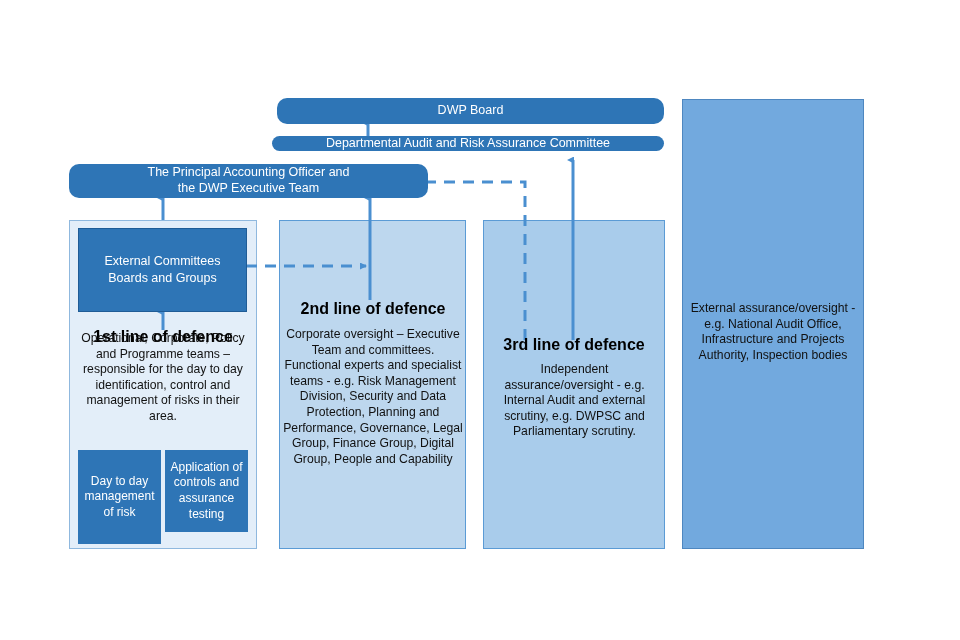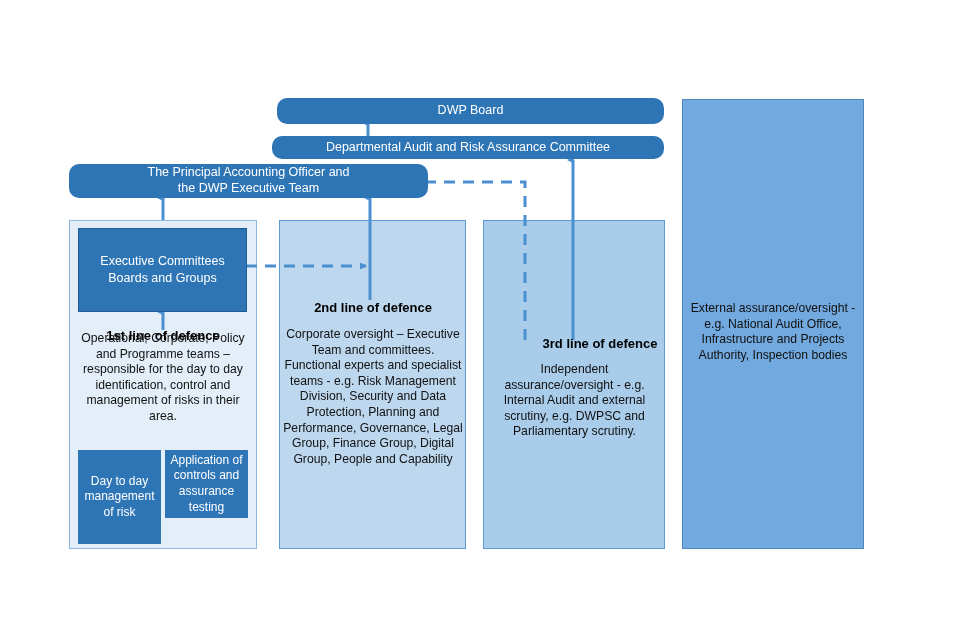--- a/index.html
+++ b/index.html
@@ -55,21 +55,21 @@
   }
 
   .body-text {
     color: #111111;
     font-size: 12.2px;
     line-height: 1.28;
     text-align: center;
   }
   .lead {
     color: #000000;
-    font-size: 13px;
+    font-size: 16px;
     font-weight: bold;
     text-align: center;
   }
 
   .subbox {
     background: #2E75B6;
     border: 1px solid #2E75B6;
     color: #ffffff;
     font-size: 12px;
     line-height: 1.3;
@@ -137,59 +137,59 @@
 
     <line x1="246" y1="266" x2="366" y2="266" stroke="#4A8FD0" stroke-width="3" stroke-dasharray="11 8" marker-end="url(#ah-right)"></line>
 
     <path d="M525,340 L525,182 L396,182" fill="none" stroke="#4A8FD0" stroke-width="3" stroke-dasharray="11 8" marker-end="url(#ah-left)"></path>
   </svg>
 
   <div class="abs darkbar" style="left:277px; top:98px; width:387px; height:26px;">
     <span>DWP Board</span>
   </div>
 
-  <div class="abs darkbar" style="left:272px; top:136px; width:392px; height:23px;">
+  <div class="abs darkbar" style="left:272px; top:136px; width:392px; height:15px;">
     <span>Departmental Audit and Risk Assurance Committee</span>
   </div>
 
   <div class="abs darkbar" style="left:69px; top:164px; width:359px; height:34px; white-space:pre-line;">
     <span>The Principal Accounting Officer and
 the DWP Executive Team</span>
   </div>
 
   <div class="abs execbox" style="left:78px; top:228px; width:169px; height:84px; white-space:pre-line;">
-    <span>Executive Committees
+    <span>External Committees
 Boards and Groups</span>
   </div>
 
   <div class="abs lead" style="left:72px; top:328px; width:182px;">
     <span>1st line of defence</span>
   </div>
 
   <div class="abs body-text" style="left:73px; top:331px; width:180px;">
     <span>Operational, Corporate, Policy and Programme teams – responsible for the day to day identification, control and management of risks in their area.</span>
   </div>
 
   <div class="abs subbox" style="left:78px; top:450px; width:83px; height:94px;justify-content:flex-end;">
     <span>Day to day management of risk</span>
   </div>
 
-  <div class="abs subbox" style="left:165px; top:450px; width:83px; height:68px;">
+  <div class="abs subbox" style="left:165px; top:450px; width:83px; height:82px;">
     <span>Application of controls and assurance testing</span>
   </div>
 
   <div class="abs lead" style="left:282px; top:300px; width:182px;">
     <span>2nd line of defence</span>
   </div>
 
   <div class="abs body-text" style="left:283px; top:327px; width:180px;text-align:center;">
     <span>Corporate oversight – Executive Team and committees. Functional experts and specialist teams - e.g. Risk Management Division, Security and Data Protection, Planning and Performance, Governance, Legal Group, Finance Group, Digital Group, People and Capability</span>
   </div>
 
-  <div class="abs lead" style="left:485px; top:336px; width:178px;margin-left:26px;">
+  <div class="abs lead" style="left:485px; top:336px; width:178px;">
     <span>3rd line of defence</span>
   </div>
 
   <div class="abs body-text" style="left:690px; top:301px; width:166px;">
     <span>External assurance/oversight - e.g. National Audit Office, Infrastructure and Projects Authority, Inspection bodies</span>
   </div>
 
   <div class="abs body-text" style="left:492px; top:362px; width:165px;">
     <span>Independent assurance/oversight - e.g. Internal Audit and external scrutiny, e.g. DWPSC and Parliamentary scrutiny.</span>
   </div>

